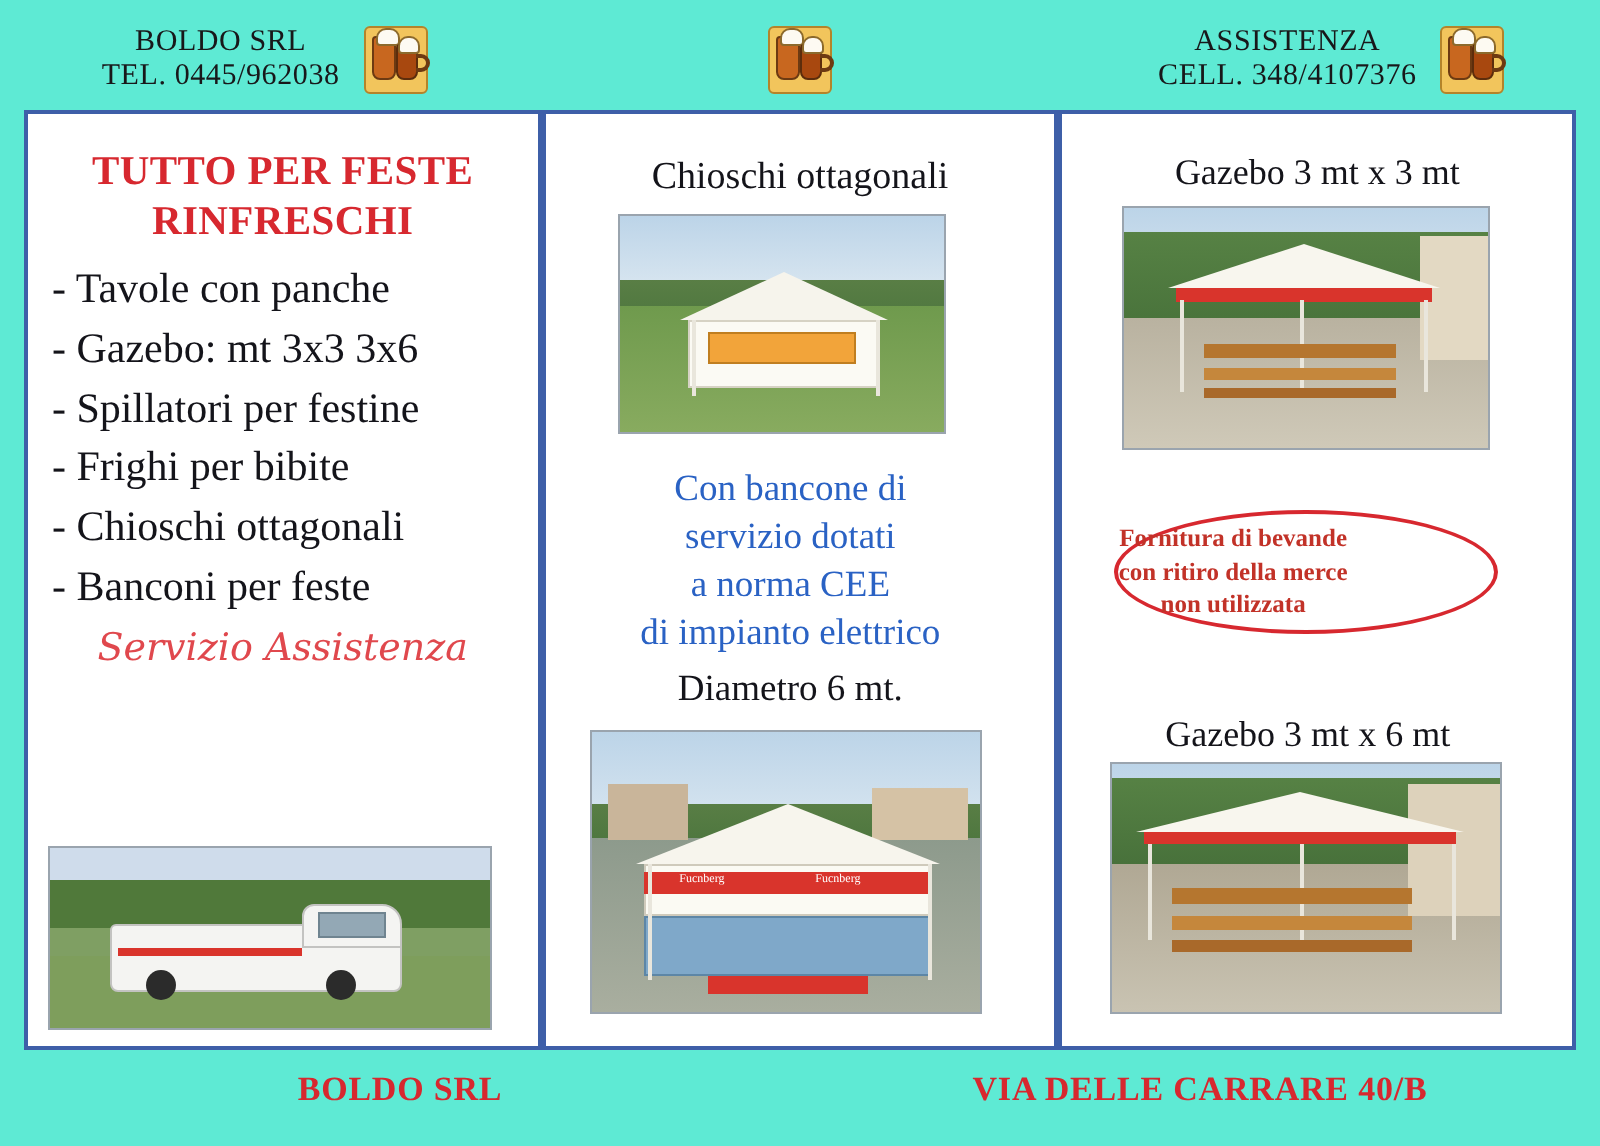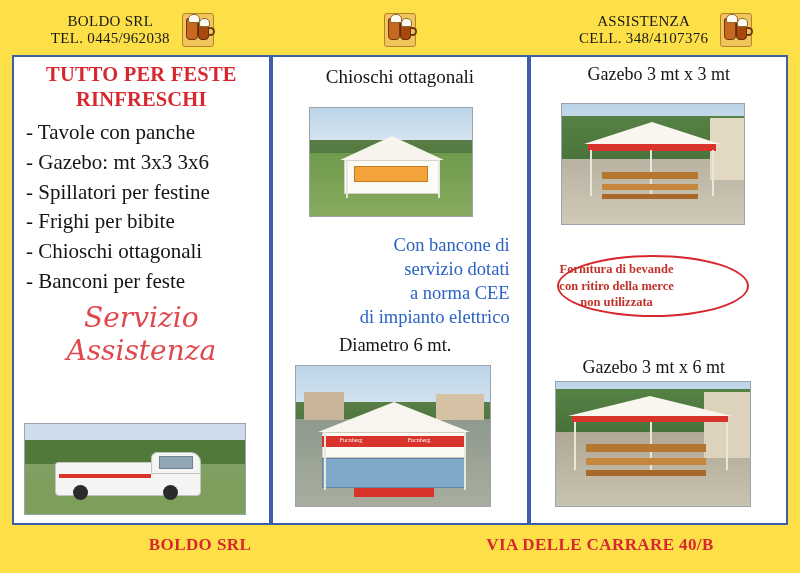--- a/index.html
+++ b/index.html
@@ -6,21 +6,21 @@
   html, body {
     margin: 0; padding: 0;
     width: 800px; height: 573px;
     background: #ffffff;
     font-family: "Liberation Serif", serif;
     overflow: hidden;
   }
   .page {
     position: relative;
     width: 800px; height: 573px;
-    background: #fde047;
+    background: #5eead4;
     text-decoration: underline;
   }
 
   
   .header {
     position: absolute;
     top: 6px; left: 0;
     width: 800px; height: 48px;
     display: flex;
   }
@@ -94,21 +94,21 @@
     top: 55px; left: 12px;
     width: 776px; height: 470px;
     display: flex;
     justify-content: space-between;
   }
   .panel {
     width: 263px;
     height: 470px;
     border: 2px solid #3e5fa8;
     background: #ffffff;
-    padding: 3px 8px;
+    padding: 15px 8px;
     position: relative;
     overflow: hidden;
   }
 
   
   .redtitle {
     color: #d7282f;
     font-weight: bold;
     text-align: center;
     font-size: 20.5px;
@@ -128,21 +128,21 @@
     margin-top: 6px;
     color: #14141a;
     font-size: 21px;
     line-height: 1.42;
     padding-left: 4px;
   }
   .bullets div { white-space: nowrap; }
   .script {
     color: #e0484d;
     font-style: italic;
-    font-size: 28px;
+    font-size: 19px;
     text-align: center;
     margin-top: 4px;
     font-family: "DejaVu Serif", serif;
   }
 
   
   .photo {
     position: relative;
     overflow: hidden;
     border: 1px solid #9aa4ae;
@@ -175,21 +175,21 @@
   .van .stripe { position:absolute; left:4px; top:24px; width:92px; height:4px; background:#d9342c; }
   .van .wheel { position:absolute; bottom:0; width:15px; height:15px;
                 background:#2b2b2b; border-radius:50%; }
   .van .w1 { left:18px; } .van .w2 { left:108px; }
 
   
   .mid-title {
     text-align:center; color:#14141a; font-size:19px; margin-top:6px;
   }
   .mid-blue {
-    text-align:right; color:#2a62c4; font-size:18.5px; line-height:1.3;
+    text-align:center; color:#2a62c4; font-size:18.5px; line-height:1.3;
     margin-top:8px;
   }
   .mid-dark {
     text-align:center; color:#14141a; font-size:18.5px; margin-top:6px;
   }
 
   
   .r-title { text-align:center; color:#14141a; font-size:18px; margin-top:4px; }
   .oval {
     position:absolute;

